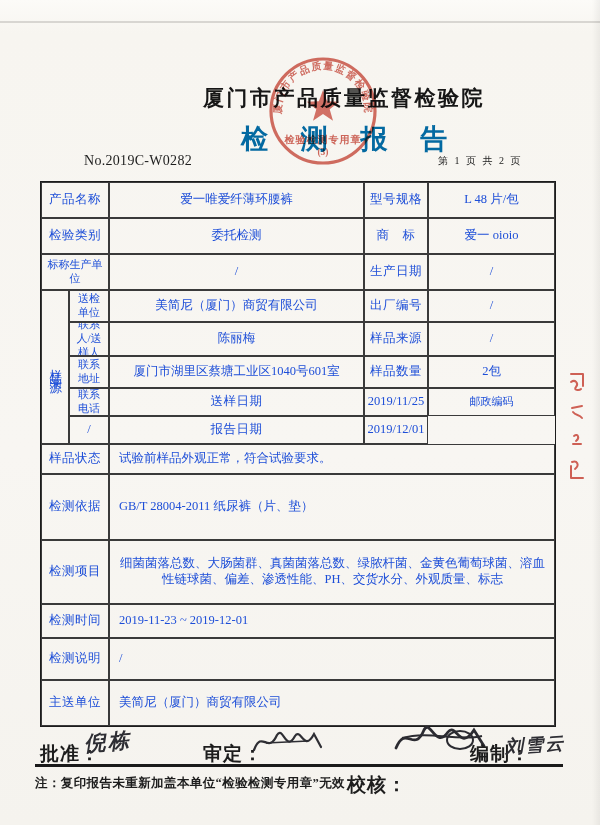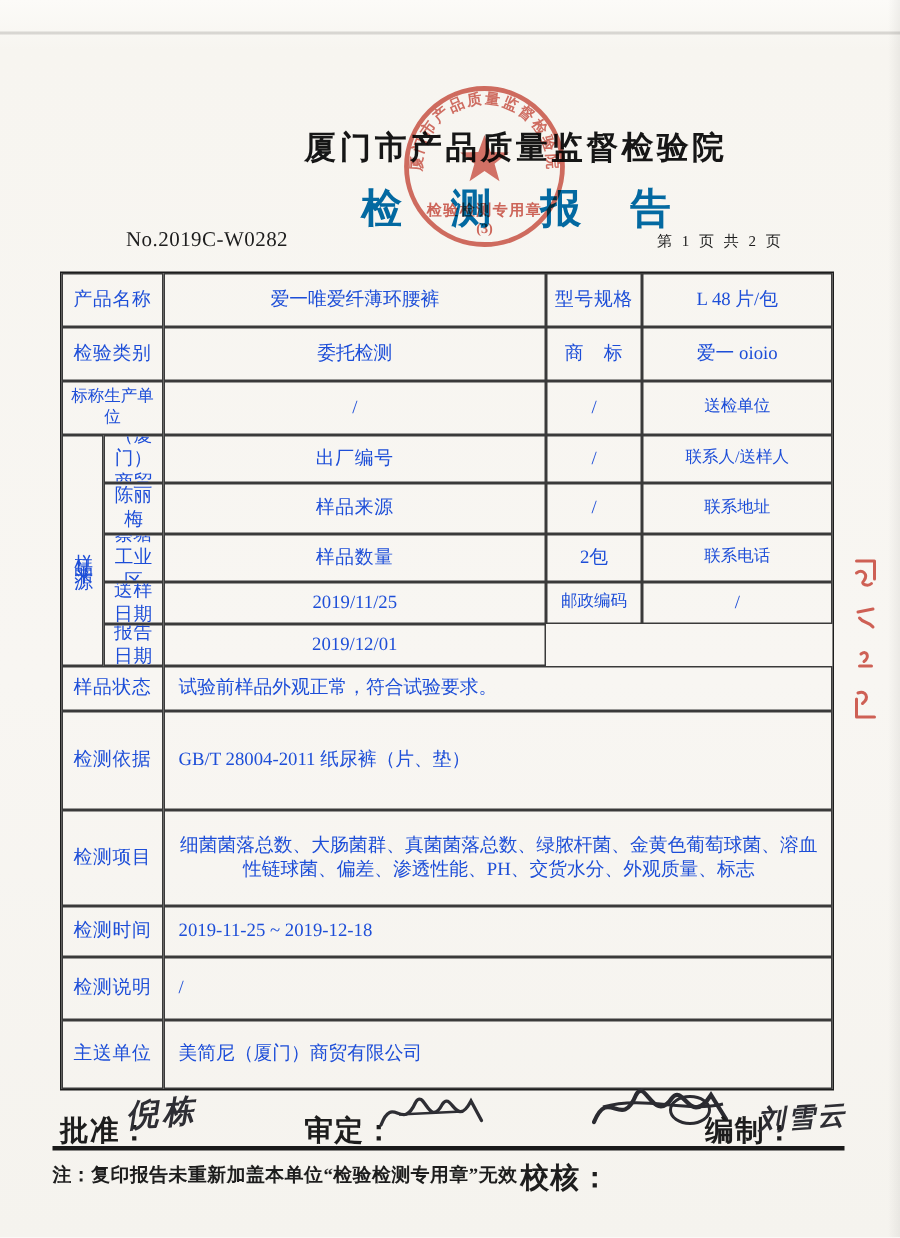--- a/index.html
+++ b/index.html
@@ -82,20 +82,21 @@
   <div class="c lab">型号规格</div>
   <div class="c">L 48 片/包</div>
 
   <div class="c lab sp12">检验类别</div>
   <div class="c">委托检测</div>
   <div class="c lab">商　标</div>
   <div class="c">爱一 oioio</div>
 
   <div class="c lab small sp12">标称生产单位</div>
   <div class="c">/</div>
+  <div class="c lab">生产日期</div>
   <div class="c">/</div>
 
   <div class="c lab group-cell">样品来源</div>
 
   <div class="c lab small">送检单位</div>
   <div class="c">美简尼（厦门）商贸有限公司</div>
   <div class="c lab">出厂编号</div>
   <div class="c">/</div>
 
   <div class="c lab small">联系人/送样人</div>
@@ -120,21 +121,21 @@
   <div class="c lab sp12">样品状态</div>
   <div class="c sp35 vleft">试验前样品外观正常，符合试验要求。</div>
 
   <div class="c lab sp12">检测依据</div>
   <div class="c sp35 vleft">GB/T 28004-2011 纸尿裤（片、垫）</div>
 
   <div class="c lab sp12">检测项目</div>
   <div class="c sp35 vleft">细菌菌落总数、大肠菌群、真菌菌落总数、绿脓杆菌、金黄色葡萄球菌、溶血性链球菌、偏差、渗透性能、PH、交货水分、外观质量、标志</div>
 
   <div class="c lab sp12">检测时间</div>
-  <div class="c sp35 vleft">2019-11-25 ~ 2019-12-18</div>
+  <div class="c sp35 vleft">2019-11-23 ~ 2019-12-01</div>
 
   <div class="c lab sp12">检测说明</div>
   <div class="c sp35 vleft">/</div>
 
   <div class="c lab sp12">主送单位</div>
   <div class="c sp35 vleft">美简尼（厦门）商贸有限公司</div>
 </div>
 
 <div class="sigrow">
   <span class="siglabel" style="left:40px;top:741px;">批准：</span>

